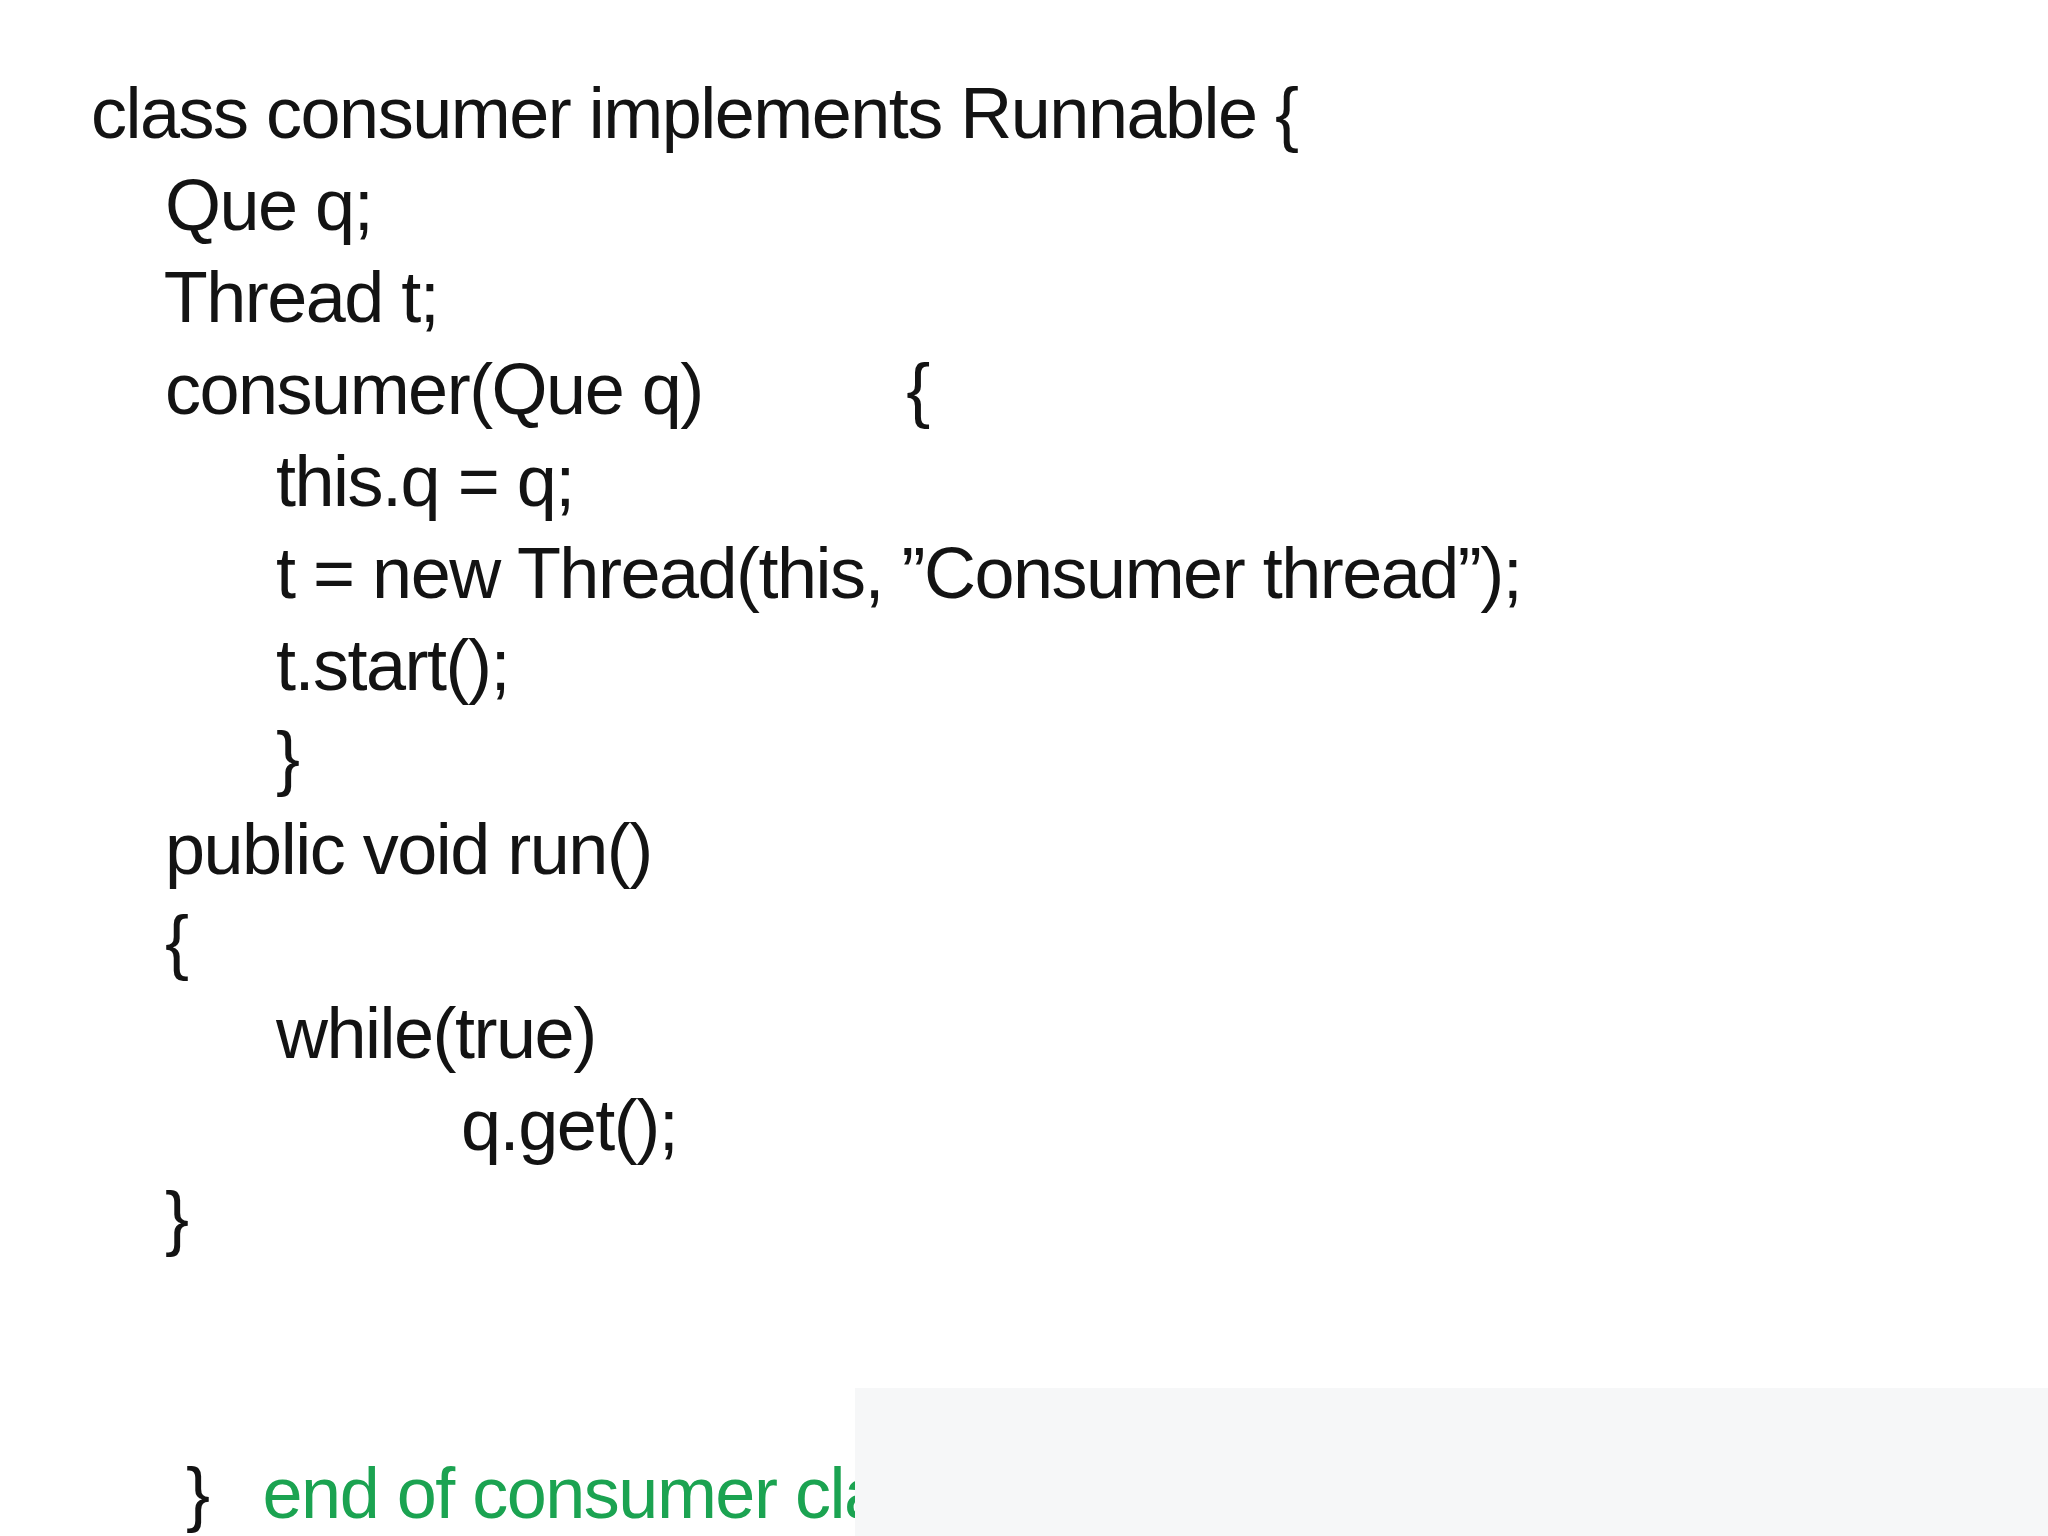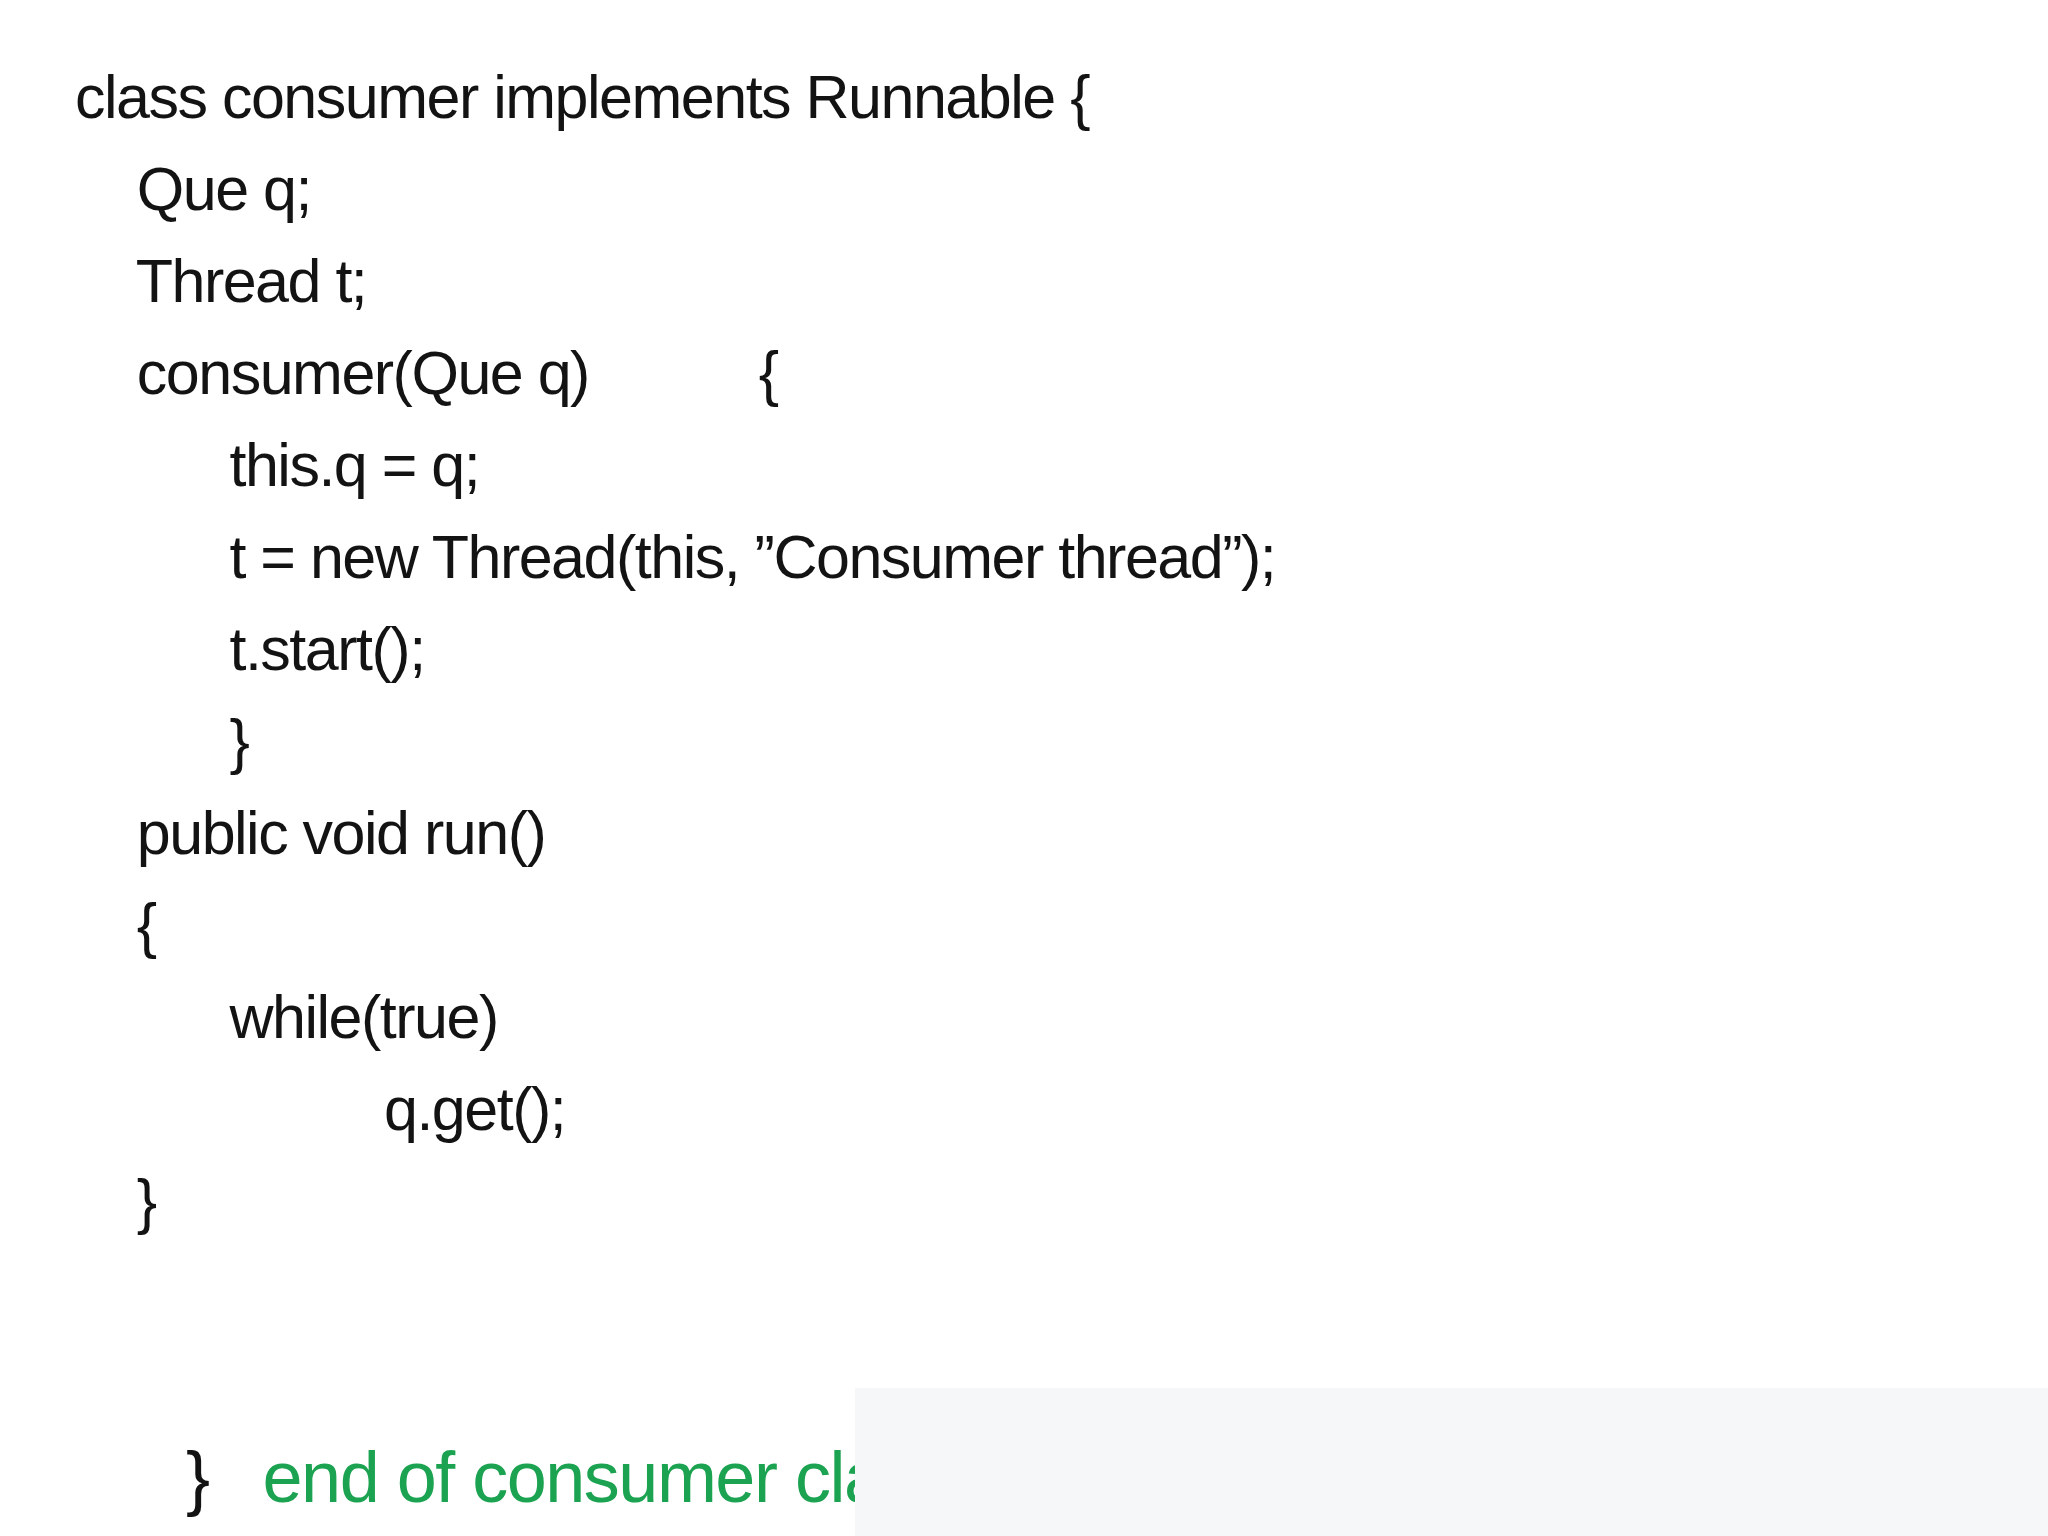--- a/index.html
+++ b/index.html
@@ -15,24 +15,24 @@
     overflow: hidden;
     font-family: "Liberation Sans", "DejaVu Sans", sans-serif;
   }
   .code-wrap {
     position: absolute;
     left: 75px;
     top: 51px;
     right: 0;
   }
   .code-block {
-    margin: 0;
+    margin: 16px;
     padding: 0;
     font-family: "Liberation Sans", "DejaVu Sans", sans-serif;
-    font-size: 61px;
+    font-size: 72px;
     line-height: 92px;
     letter-spacing: -1.5px;
     color: #131313;
     white-space: pre;
   }
   .final-line {
     margin-top: 92px; 
     font-size: 72px;
     line-height: 92px;
     letter-spacing: -1.5px;

